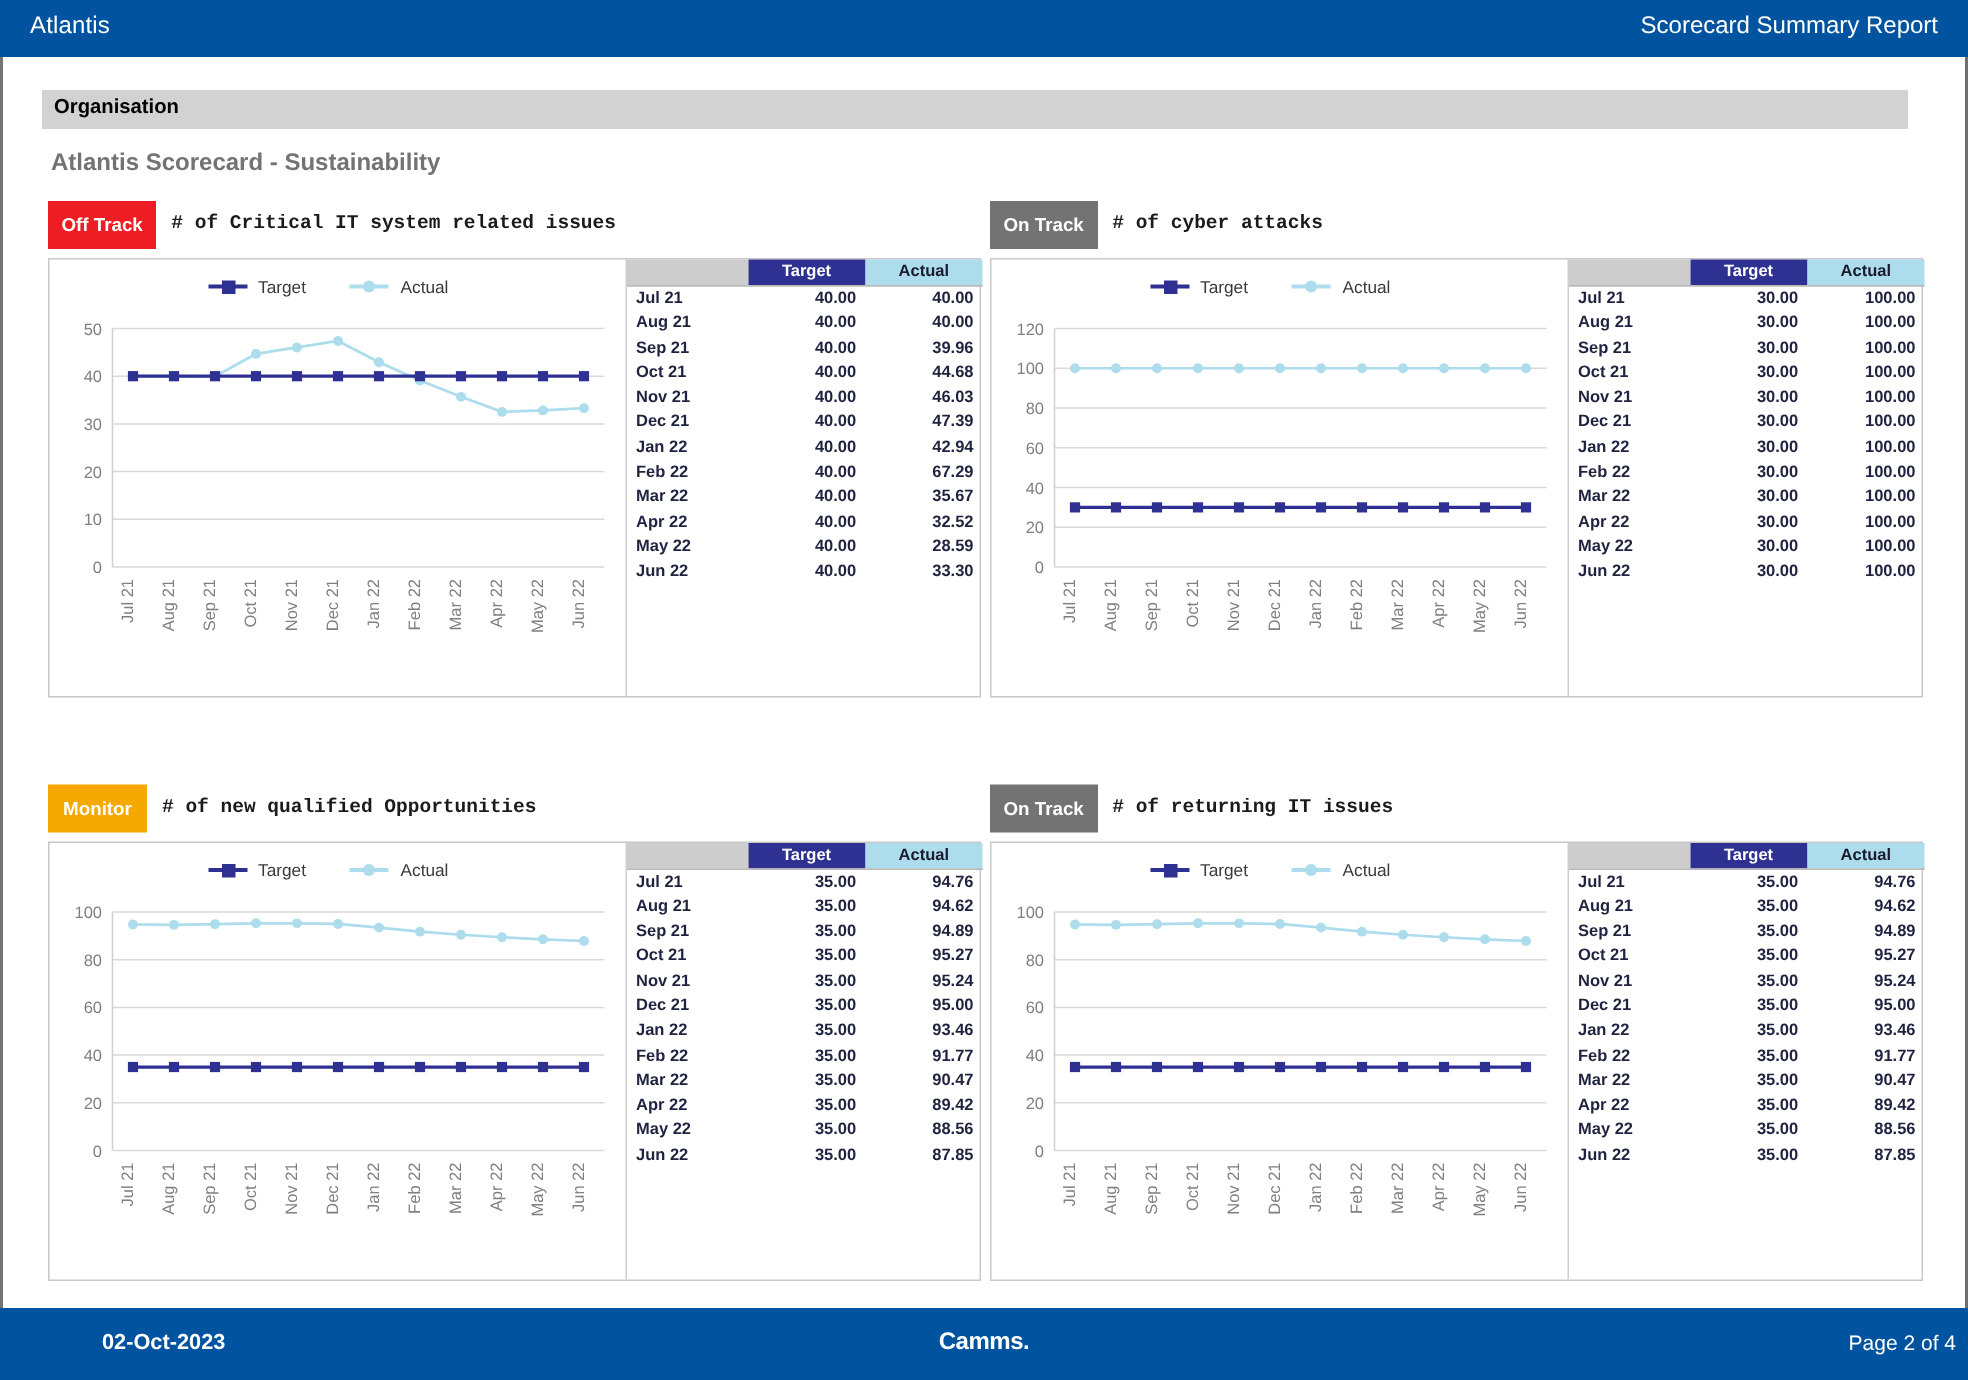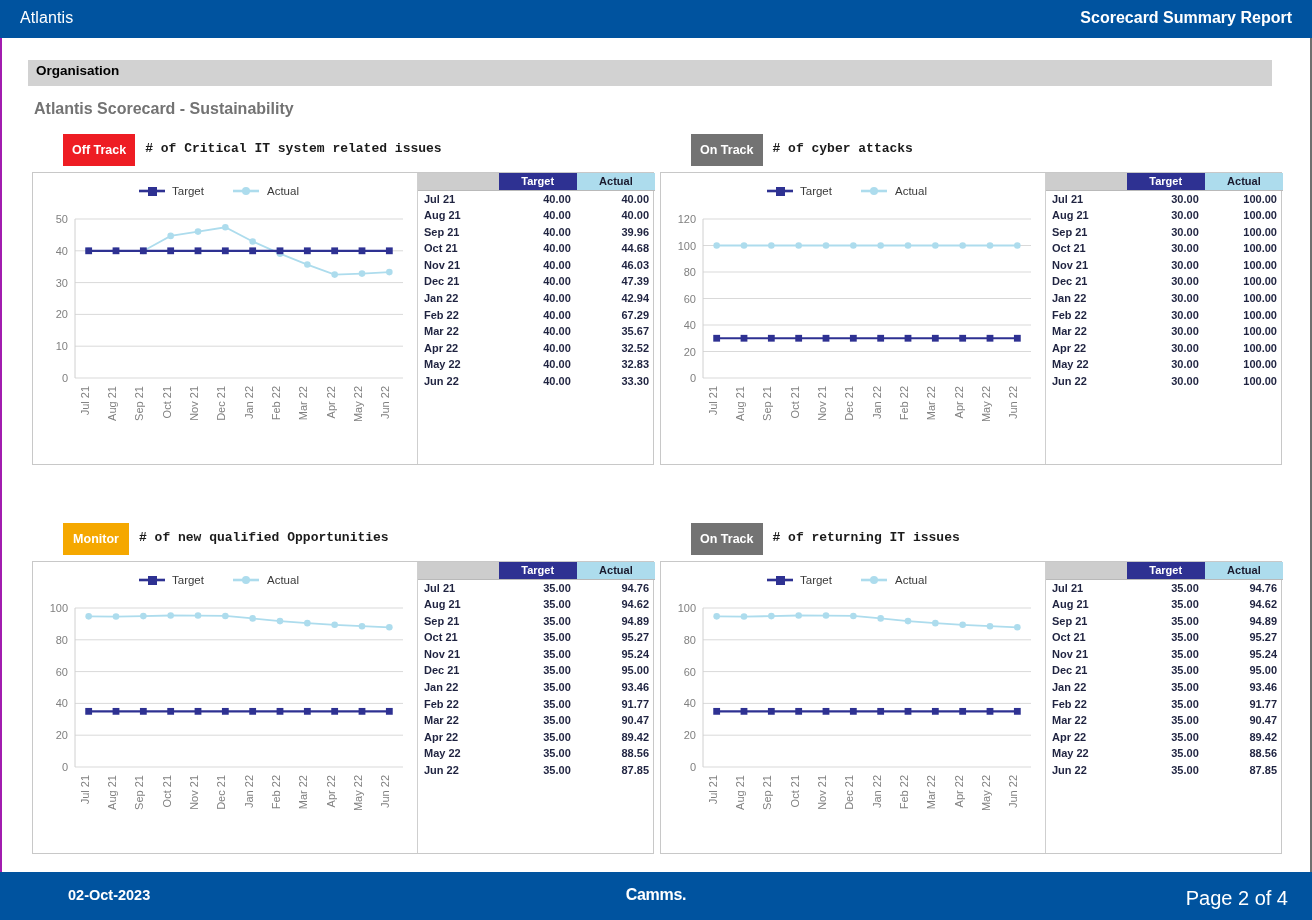--- a/index.html
+++ b/index.html
@@ -7,58 +7,58 @@
     margin: 0; padding: 0;
     width: 1312px; height: 920px;
     background: #ffffff;
     font-family: "Liberation Sans", sans-serif;
     overflow: hidden;
   }
   #page {
     position: relative;
     width: 1312px; height: 920px;
     background: #ffffff;
-    border-left: 2px solid #a21caf;
+    border-left: 2px solid #737373;
     border-right: 2px solid #6f6f6f;
   }
 
   
   .topbar {
     position: absolute; left: -2px; top: 0;
     width: 1312px; height: 38px;
     background: #00539f;
     color: #ffffff;
   }
   .topbar .title-left {
     position: absolute; left: 20px; top: 9px;
     font-size: 16px; letter-spacing: .1px;
   }
   .topbar .title-right {
     position: absolute; right: 20px; top: 9px;
-    font-size: 16px; font-weight: bold;
+    font-size: 16px; font-weight: normal;
   }
 
   
   .org-band {
     position: absolute; left: 26px; top: 60px;
     width: 1244px; height: 26px;
     background: #d2d2d2;
     color: #000;
     font-size: 13.5px; font-weight: bold;
     padding: 3px 0 0 8px;
   }
   .scorecard-title {
     position: absolute; left: 32px; top: 100px;
     font-size: 16px; font-weight: bold;
     color: #737373;
   }
 
   
   .kpi { position: absolute; }
-  .kpi-head { position: relative; height: 32px; margin-left: 31px; }
+  .kpi-head { position: relative; height: 32px; }
   .badge {
     position: absolute; left: 0; top: 0;
     height: 32px; min-width: 66px;
     color: #fff; font-size: 12.5px; font-weight: bold;
     display: flex; align-items: center; justify-content: center;
     padding: 0 9px;
   }
   .badge.off   { background: #ee1d23; }
   .badge.on    { background: #737373; }
   .badge.mon   { background: #f5a800; }
@@ -119,21 +119,21 @@
   }
 
   
   .footbar {
     position: absolute; left: -2px; bottom: 0;
     width: 1312px; height: 48px;
     background: #00539f; color: #fff;
   }
   .footbar .f-left  { position: absolute; left: 20px; top: 15px; font-size: 14.5px; font-weight: bold; margin-left: 48px; }
   .footbar .f-mid   { position: absolute; left: 0; right: 0; top: 14px; text-align: center; font-size: 16px; font-weight: bold; letter-spacing: -.3px; }
-  .footbar .f-right { position: absolute; right: 24px; top: 15px; font-size: 20px; }
+  .footbar .f-right { position: absolute; right: 8px; top: 15px; font-size: 14px; }
 </style>
 </head>
 <body>
 
 <div id="page">
 
   <div class="topbar">
     <div class="title-left">Atlantis</div>
     <div class="title-right">Scorecard Summary Report</div>
   </div>
@@ -272,21 +272,21 @@
       <td class="c-actual">35.67</td>
     </tr>
                 <tr>
       <td class="c-period">Apr 22</td>
       <td class="c-target">40.00</td>
       <td class="c-actual">32.52</td>
     </tr>
                 <tr>
       <td class="c-period">May 22</td>
       <td class="c-target">40.00</td>
-      <td class="c-actual">32.83</td>
+      <td class="c-actual">28.59</td>
     </tr>
                 <tr>
       <td class="c-period">Jun 22</td>
       <td class="c-target">40.00</td>
       <td class="c-actual">33.30</td>
     </tr>
               </tbody>
             </table>
           </div>
         </div>

